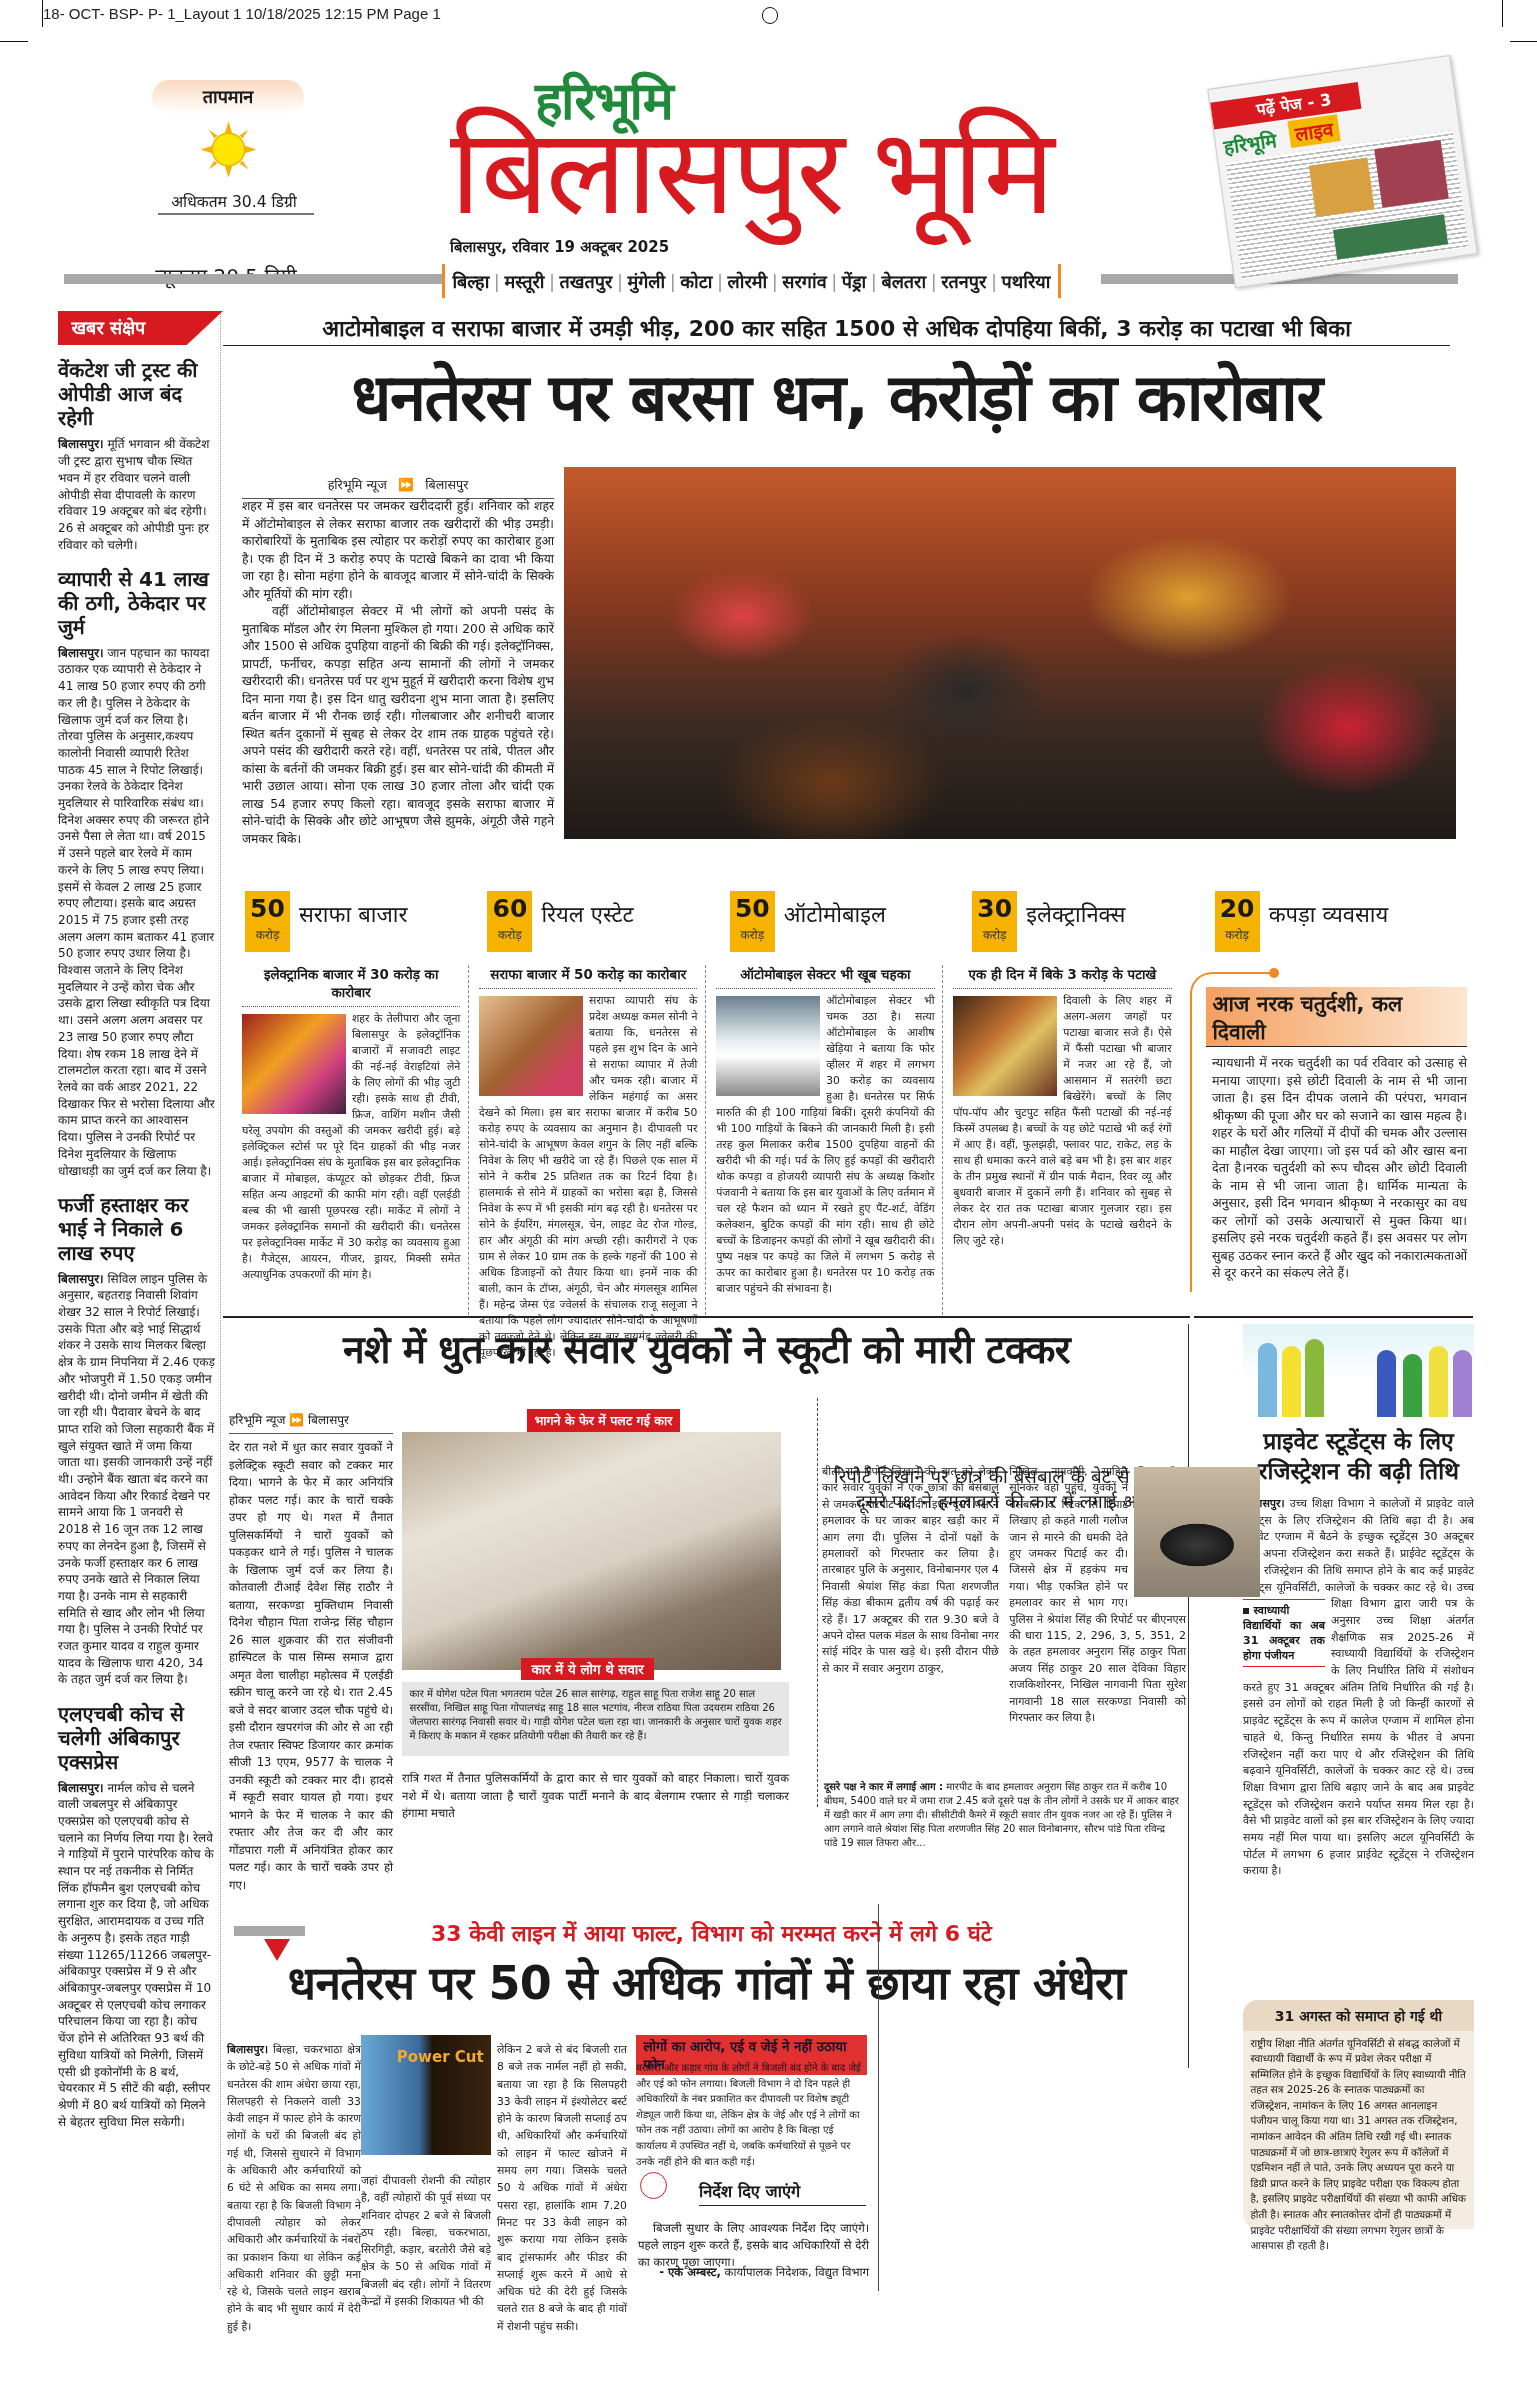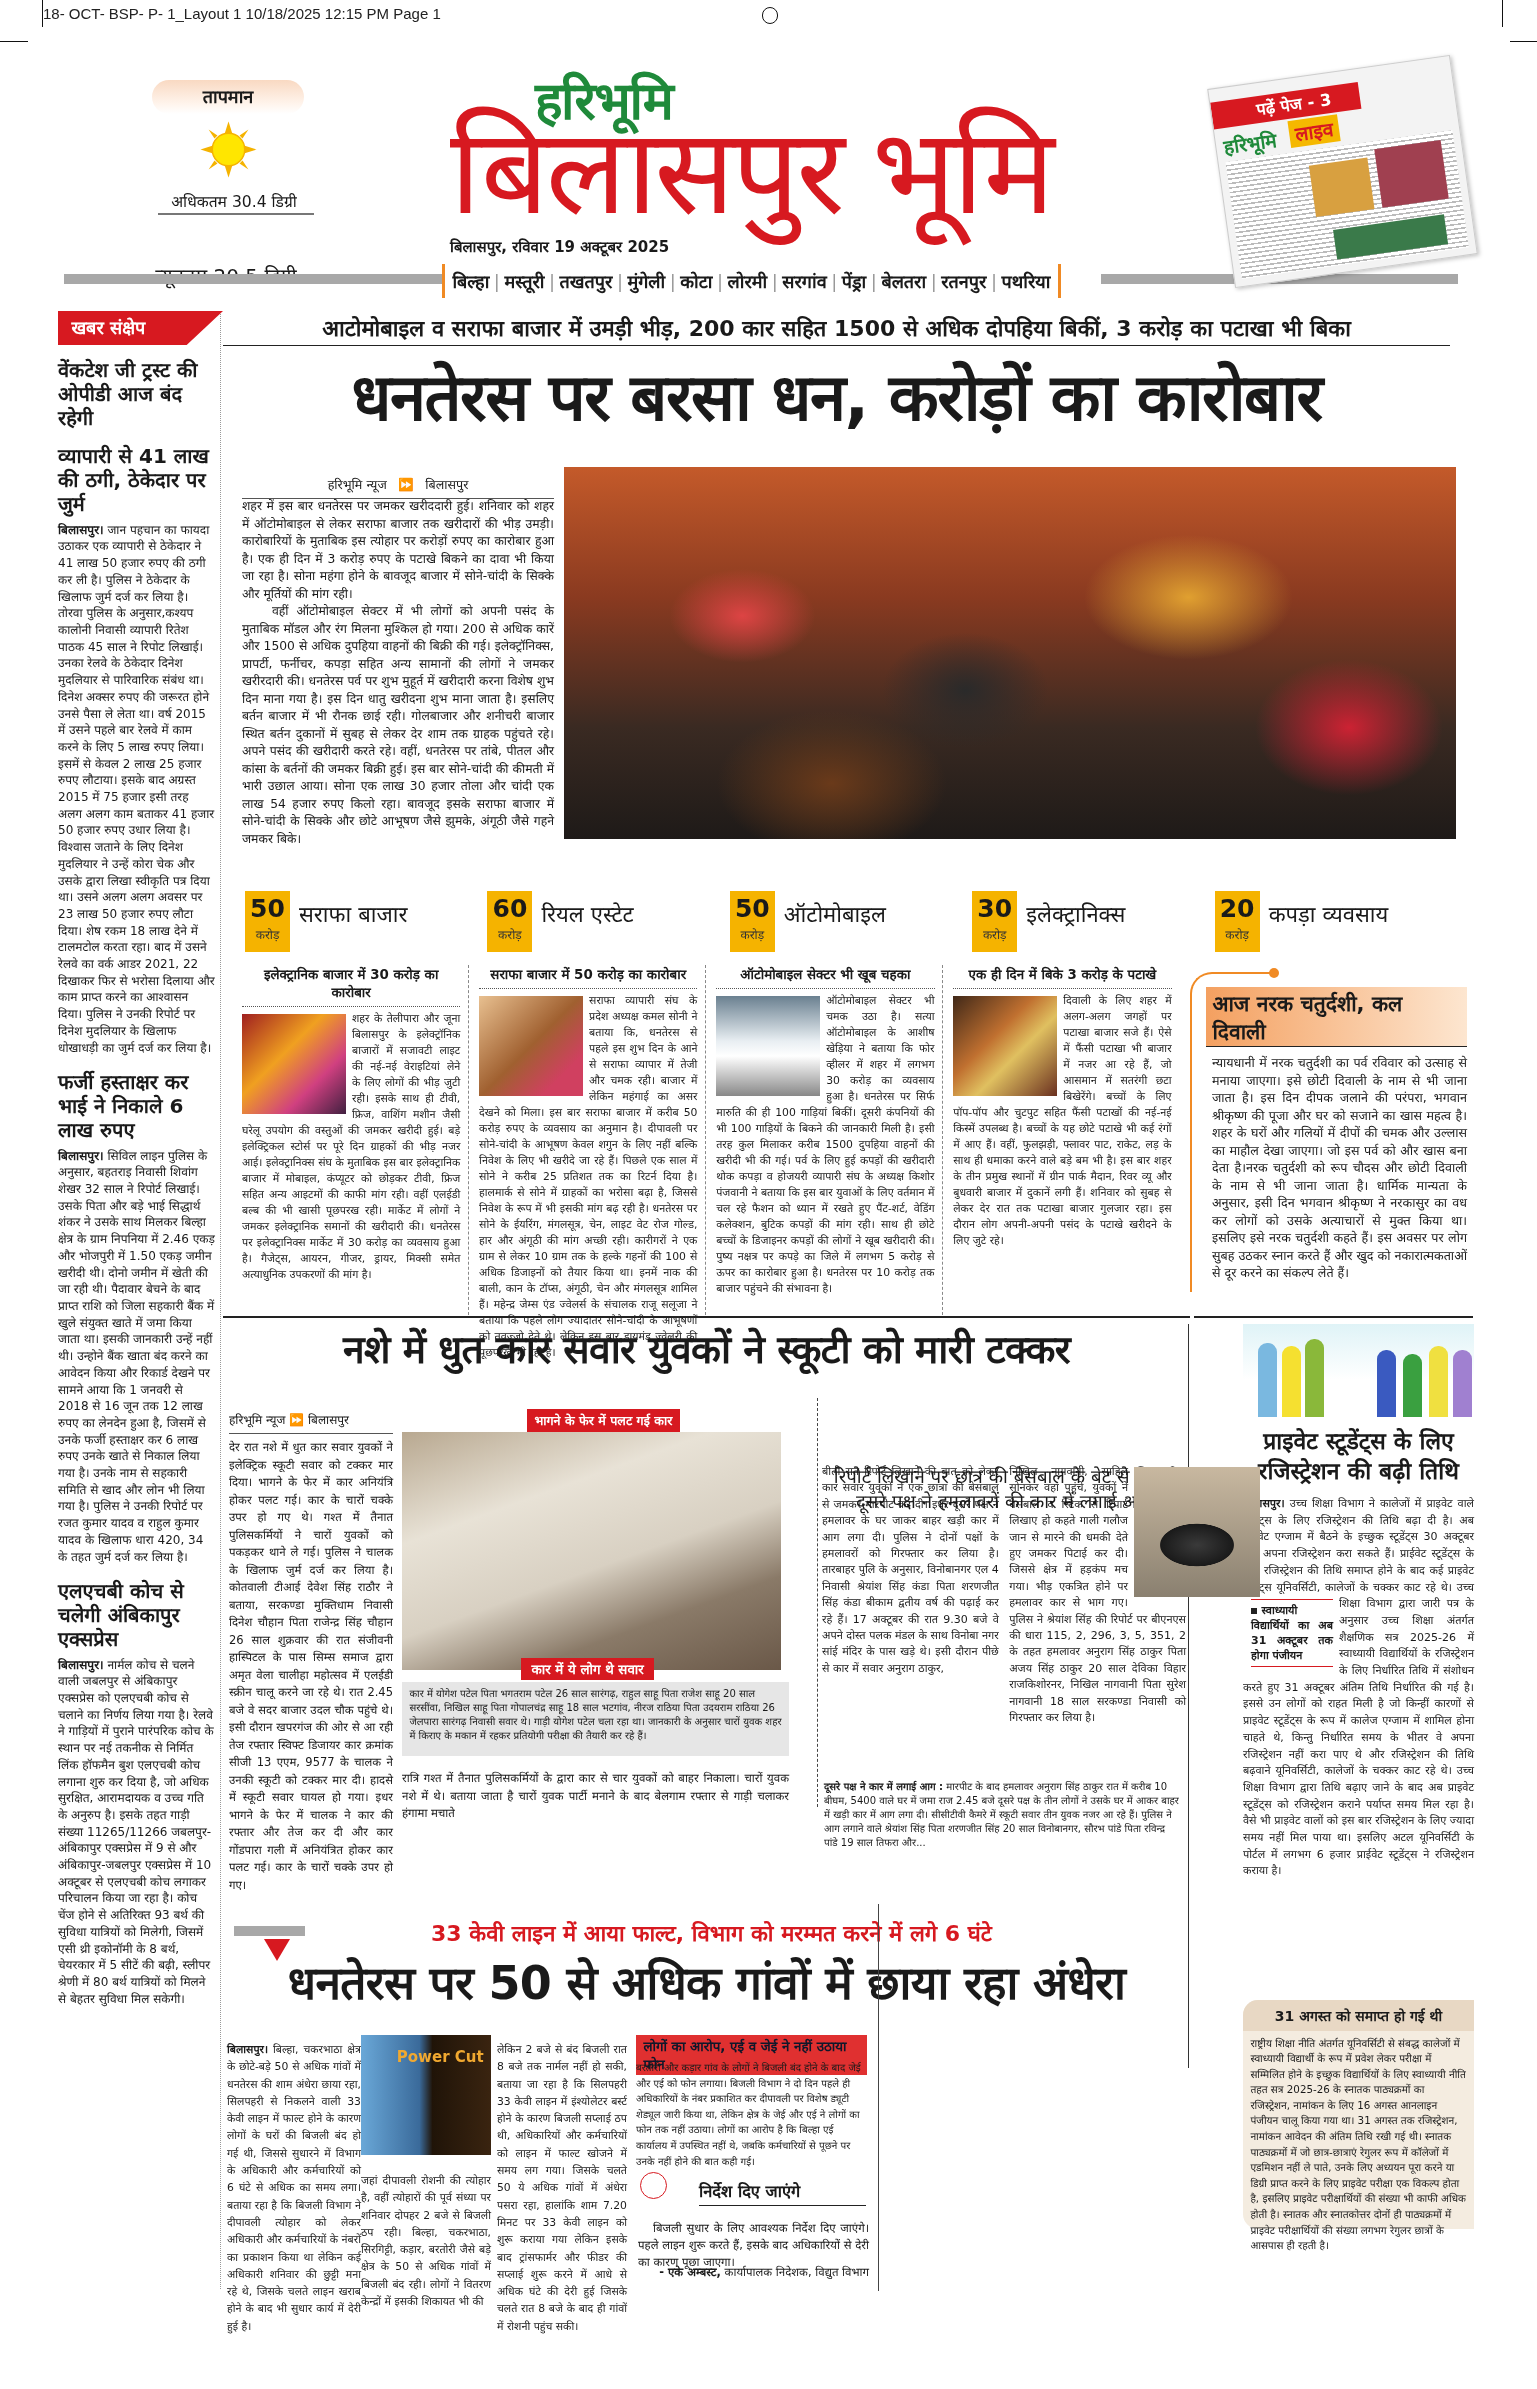--- a/index.html
+++ b/index.html
@@ -113,21 +113,21 @@
   .st3-sub { left: 824px; top: 1780px; width: 357px; font-size: 10px; line-height: 14px; }
   .st3-sub b { font-weight: bold; }
 
   
   .vrule3 { left: 1188px; top: 1324px; height: 744px; border-left: 0.7px solid #333; }
   .students-img { left: 1243px; top: 1324px; width: 231px; height: 93px;
     background: linear-gradient(#dff3f7, #ffffff 60%); overflow: hidden; }
   .students-img .p { position: absolute; bottom: 0; width: 19.3px; border-radius: 9px 9px 0 0; }
   .h-stud { left: 1243px; top: 1426px; width: 231px; text-align: center; font-size: 23px; font-weight: bold; line-height: 30px; }
   .stud-text { left: 1243px; top: 1496px; width: 231px; font-size: 11px; line-height: 16.7px; text-align: justify; }
-  .stud-pull { float: left; width: 82px; border-top: 1.5px solid #d71920; border-bottom: 1.5px solid #d71920; margin: 3px 6px 3px 8px; padding: 3px 0; font-size: 11px; line-height: 15px; font-weight: bold; }
+  .stud-pull { float: left; width: 82px; border-top: 1.5px solid #d71920; border-bottom: 1.5px solid #d71920; margin: 3px 6px 3px 0; padding: 3px 0; font-size: 11px; line-height: 15px; font-weight: bold; }
   .stud-pull .sq { display: inline-block; width: 6px; height: 6px; background: #222; margin-right: 4.5px; vertical-align: middle; }
   .aug-box { left: 1243px; top: 2000px; width: 231px; height: 229px; background: #f4ece0; border-radius: 15px 0 0 15px; }
   .aug-box h4 { background: #e8d8c4; font-size: 14px; font-weight: bold; text-align: center; padding: 6px 0; border-radius: 15px 0 0 0; }
   .aug-box p { font-size: 10.3px; line-height: 15.6px; padding: 4.5px 7.4px; }
 
   
   .h4-red { left: 431px; top: 1917px; font-size: 22px; font-weight: bold; color: #d71920; }
   .gray-stub { left: 234px; top: 1926px; width: 71px; height: 10.4px; background: #a8a8a8; }
   .v-arrow { left: 264px; top: 1939px; width: 0; height: 0; border-left: 13.4px solid transparent; border-right: 13.4px solid transparent; border-top: 22px solid #d71920; }
   .h-dark { left: 223px; top: 1954px; width: 967px; text-align: center; font-size: 46px; font-weight: bold; line-height: 59px; letter-spacing: -0.7px; }
@@ -212,20 +212,21 @@
   <div class="pic" style="left:89px;top:89px;width:59px;height:52px;background:#d8a040"></div>
   <div class="pic" style="left:156px;top:82px;width:67px;height:59px;background:#a04050"></div>
   <div class="pic" style="left:104px;top:156px;width:112px;height:30px;background:#3a7a4a"></div>
 </div>
 
 <div class="abs vrule"></div>
 <div class="abs leftcol brief">
   <div class="kb-tag">खबर संक्षेप</div>
   <article>
     <h3>वेंकटेश जी ट्रस्ट की ओपीडी आज बंद रहेगी</h3>
+    <p><b>बिलासपुर।</b> <span>मूर्ति भगवान श्री वेंकटेश जी ट्रस्ट द्वारा सुभाष चौक स्थित भवन में हर रविवार चलने वाली ओपीडी सेवा दीपावली के कारण रविवार 19 अक्टूबर को बंद रहेगी। 26 से अक्टूबर को ओपीडी पुनः हर रविवार को चलेगी।</span></p>
   </article>
   <article>
     <h3>व्यापारी से 41 लाख की ठगी, ठेकेदार पर जुर्म</h3>
     <p><b>बिलासपुर।</b> <span>जान पहचान का फायदा उठाकर एक व्यापारी से ठेकेदार ने 41 लाख 50 हजार रुपए की ठगी कर ली है। पुलिस ने ठेकेदार के खिलाफ जुर्म दर्ज कर लिया है। तोरवा पुलिस के अनुसार,कश्यप कालोनी निवासी व्यापारी रितेश पाठक 45 साल ने रिपोट लिखाई। उनका रेलवे के ठेकेदार दिनेश मुदलियार से पारिवारिक संबंध था। दिनेश अक्सर रुपए की जरूरत होने उनसे पैसा ले लेता था। वर्ष 2015 में उसने पहले बार रेलवे में काम करने के लिए 5 लाख रुपए लिया। इसमें से केवल 2 लाख 25 हजार रुपए लौटाया। इसके बाद अग्रस्त 2015 में 75 हजार इसी तरह अलग अलग काम बताकर 41 हजार 50 हजार रुपए उधार लिया है। विश्वास जताने के लिए दिनेश मुदलियार ने उन्हें कोरा चेक और उसके द्वारा लिखा स्वीकृति पत्र दिया था। उसने अलग अलग अवसर पर 23 लाख 50 हजार रुपए लौटा दिया। शेष रकम 18 लाख देने में टालमटोल करता रहा। बाद में उसने रेलवे का वर्क आडर 2021, 22 दिखाकर फिर से भरोसा दिलाया और काम प्राप्त करने का आश्वासन दिया। पुलिस ने उनकी रिपोर्ट पर दिनेश मुदलियार के खिलाफ धोखाधड़ी का जुर्म दर्ज कर लिया है।</span></p>
   </article>
   <article>
     <h3>फर्जी हस्ताक्षर कर भाई ने निकाले 6 लाख रुपए</h3>
     <p><b>बिलासपुर।</b> <span>सिविल लाइन पुलिस के अनुसार, बहतराइ निवासी शिवांग शेखर 32 साल ने रिपोर्ट लिखाई। उसके पिता और बड़े भाई सिद्धार्थ शंकर ने उसके साथ मिलकर बिल्हा क्षेत्र के ग्राम निपनिया में 2.46 एकड़ और भोजपुरी में 1.50 एकड़ जमीन खरीदी थी। दोनो जमीन में खेती की जा रही थी। पैदावार बेचने के बाद प्राप्त राशि को जिला सहकारी बैंक में खुले संयुक्त खाते में जमा किया जाता था। इसकी जानकारी उन्हें नहीं थी। उन्होने बैंक खाता बंद करने का आवेदन किया और रिकार्ड देखने पर सामने आया कि 1 जनवरी से 2018 से 16 जून तक 12 लाख रुपए का लेनदेन हुआ है, जिसमें से उनके फर्जी हस्ताक्षर कर 6 लाख रुपए उनके खाते से निकाल लिया गया है। उनके नाम से सहकारी समिति से खाद और लोन भी लिया गया है। पुलिस ने उनकी रिपोर्ट पर रजत कुमार यादव व राहुल कुमार यादव के खिलाफ धारा 420, 34 के तहत जुर्म दर्ज कर लिया है।</span></p>
   </article>
   <article>

